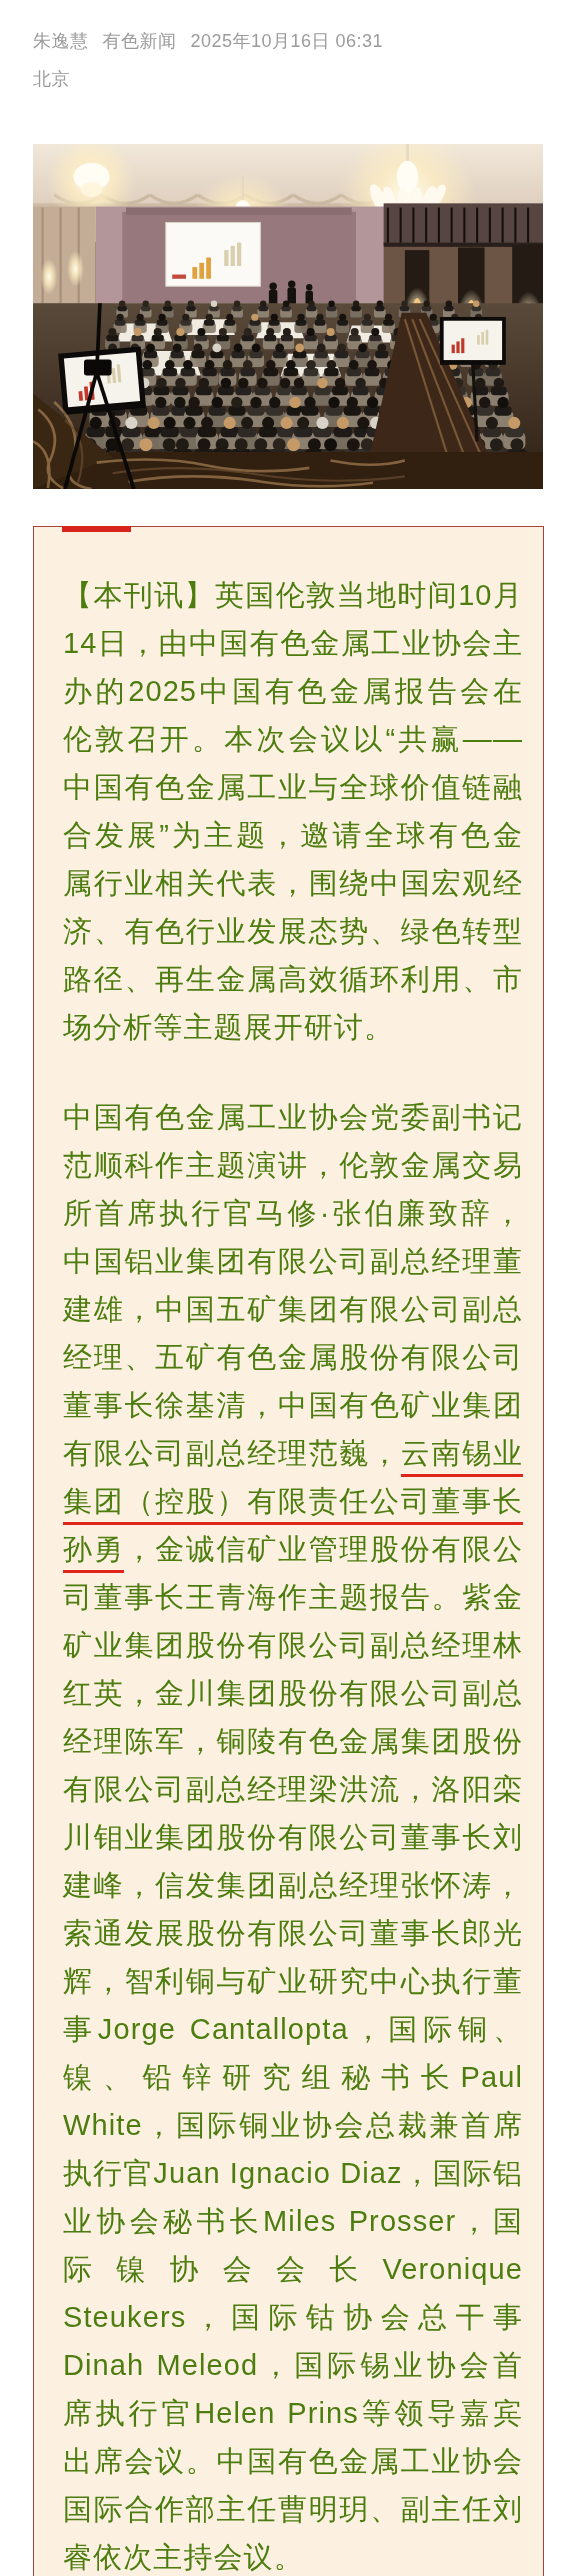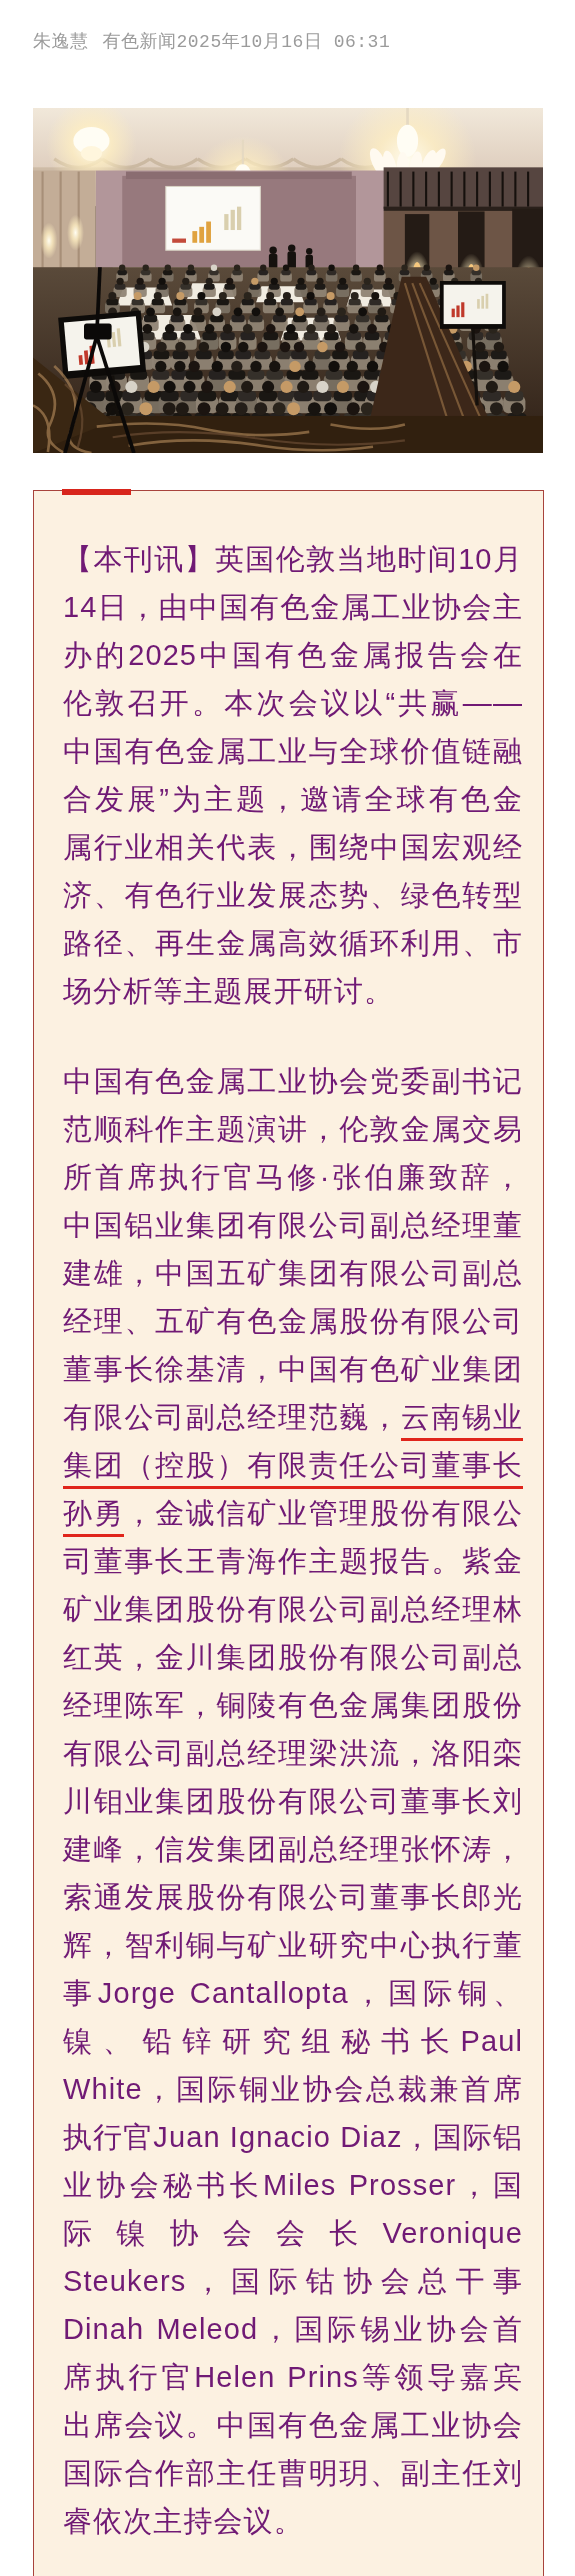--- a/index.html
+++ b/index.html
@@ -5,23 +5,23 @@
   html,body{margin:0;padding:0;background:#ffffff;}
   body{
     width:576px;
     font-family:"Liberation Sans","DejaVu Sans",sans-serif;
     color:#3c3733;
   }
   .page{width:576px;min-height:2576px;background:#ffffff;box-sizing:border-box;}
 
   
   .meta{padding:31px 32px 0 33px;color:#9b9b9b;font-size:18px;letter-spacing:0.5px;line-height:1.2;}
-  .meta-line1 span{display:inline-block;font-family:Liberation Mono, monospace;}
+  .meta-line1 span{display:inline-block;}
   .meta .author{margin-right:14px;}
-  .meta .account{}
+  .meta .account{margin-right:14px;}
   .meta-line2{margin-top:16px;}
 
   
   .photo-wrap{
     margin:54px 33px 0 33px;
     width:510px;height:345px;
     overflow:hidden;background:#3a2c22;
   }
   .photo-wrap svg{display:block;width:510px;height:345px;}
 
@@ -40,38 +40,39 @@
     top:-1.6px;left:28px;
     width:69px;height:6.4px;
     background:#d8251c;
   }
   .article-box p{
     margin:0;
     font-size:29px;
     line-height:48px;
     letter-spacing:1.1px;
     text-align:justify;
-    color:#701a75;
+    color:#4d7c0f;
     word-break:break-word;
   }
   .article-box p + p{margin-top:42px;}
   .red-underline{
     padding-bottom:5.3px;
     border-bottom:3.7px solid #e0251b;
   }
 </style>
 </head>
 <body>
 
 <div class="page">
 
   <div class="meta">
     <div class="meta-line1">
       <span class="author">朱逸慧</span><span class="account">有色新闻</span><span class="datetime">2025年10月16日 06:31</span>
     </div>
+    <div class="meta-line2">北京</div>
   </div>
 
   <div class="photo-wrap">
     <svg viewBox="0 0 960 650" preserveAspectRatio="xMidYMid slice">
       <defs>
         <radialGradient id="glow" cx="50%" cy="50%" r="50%">
           <stop offset="0%" stop-color="#fffdf2" stop-opacity="1"></stop>
           <stop offset="45%" stop-color="#ffefc2" stop-opacity="0.75"></stop>
           <stop offset="100%" stop-color="#ffefc2" stop-opacity="0"></stop>
         </radialGradient>

